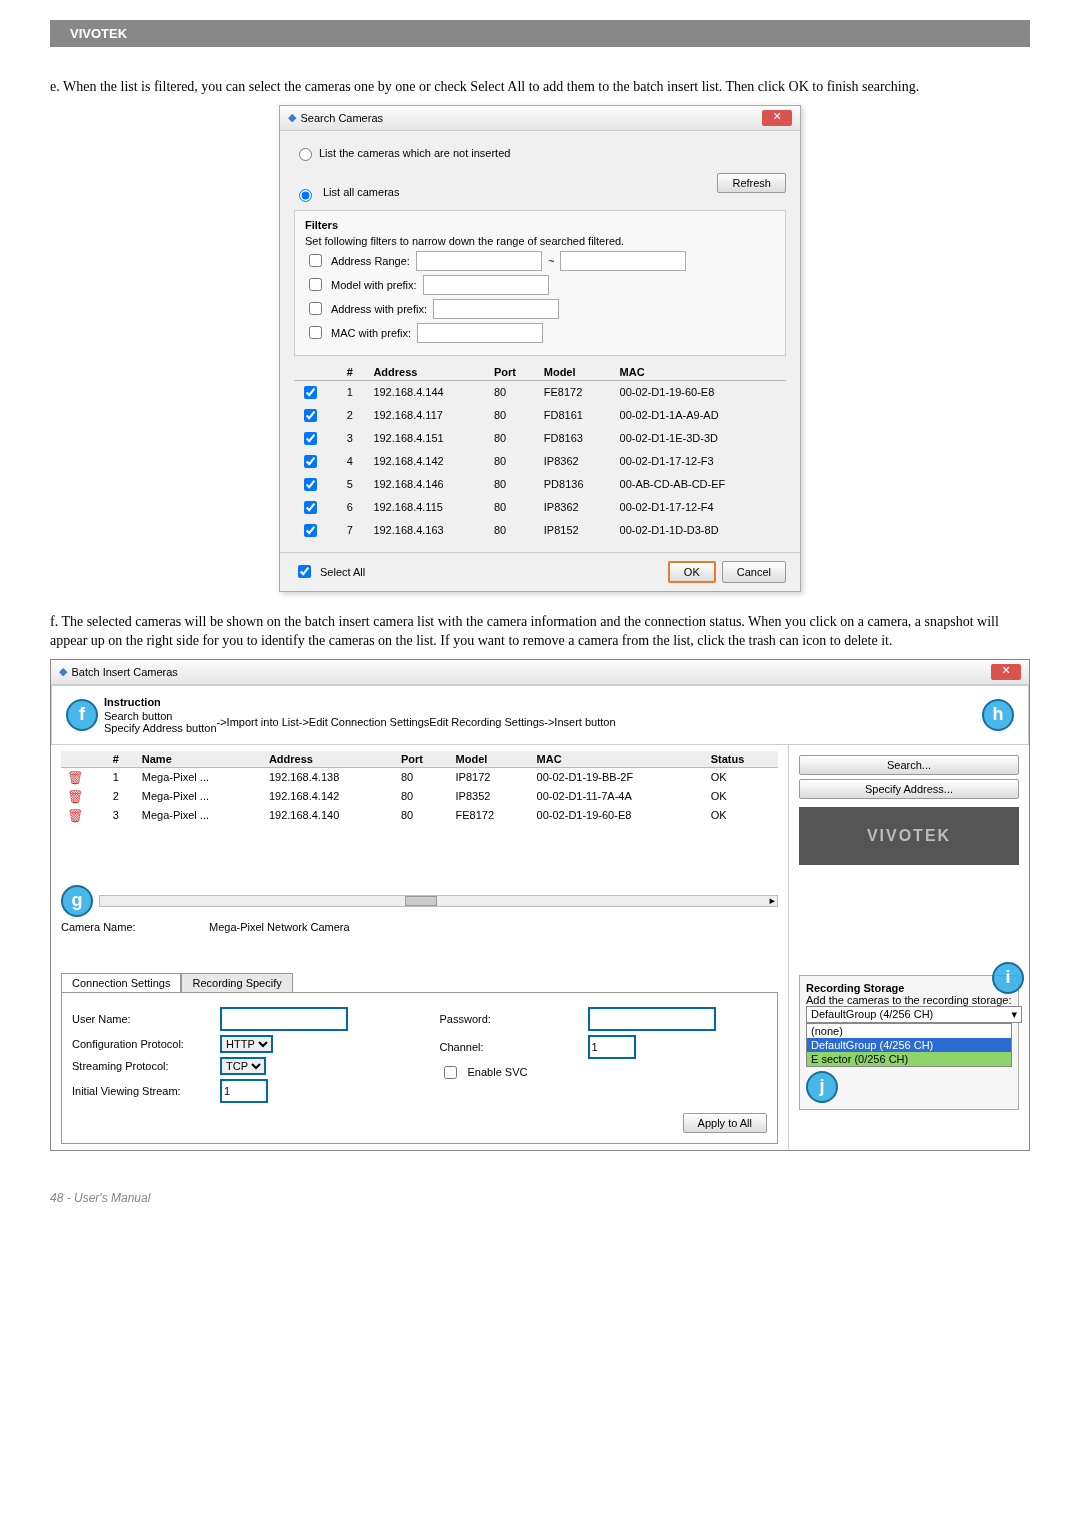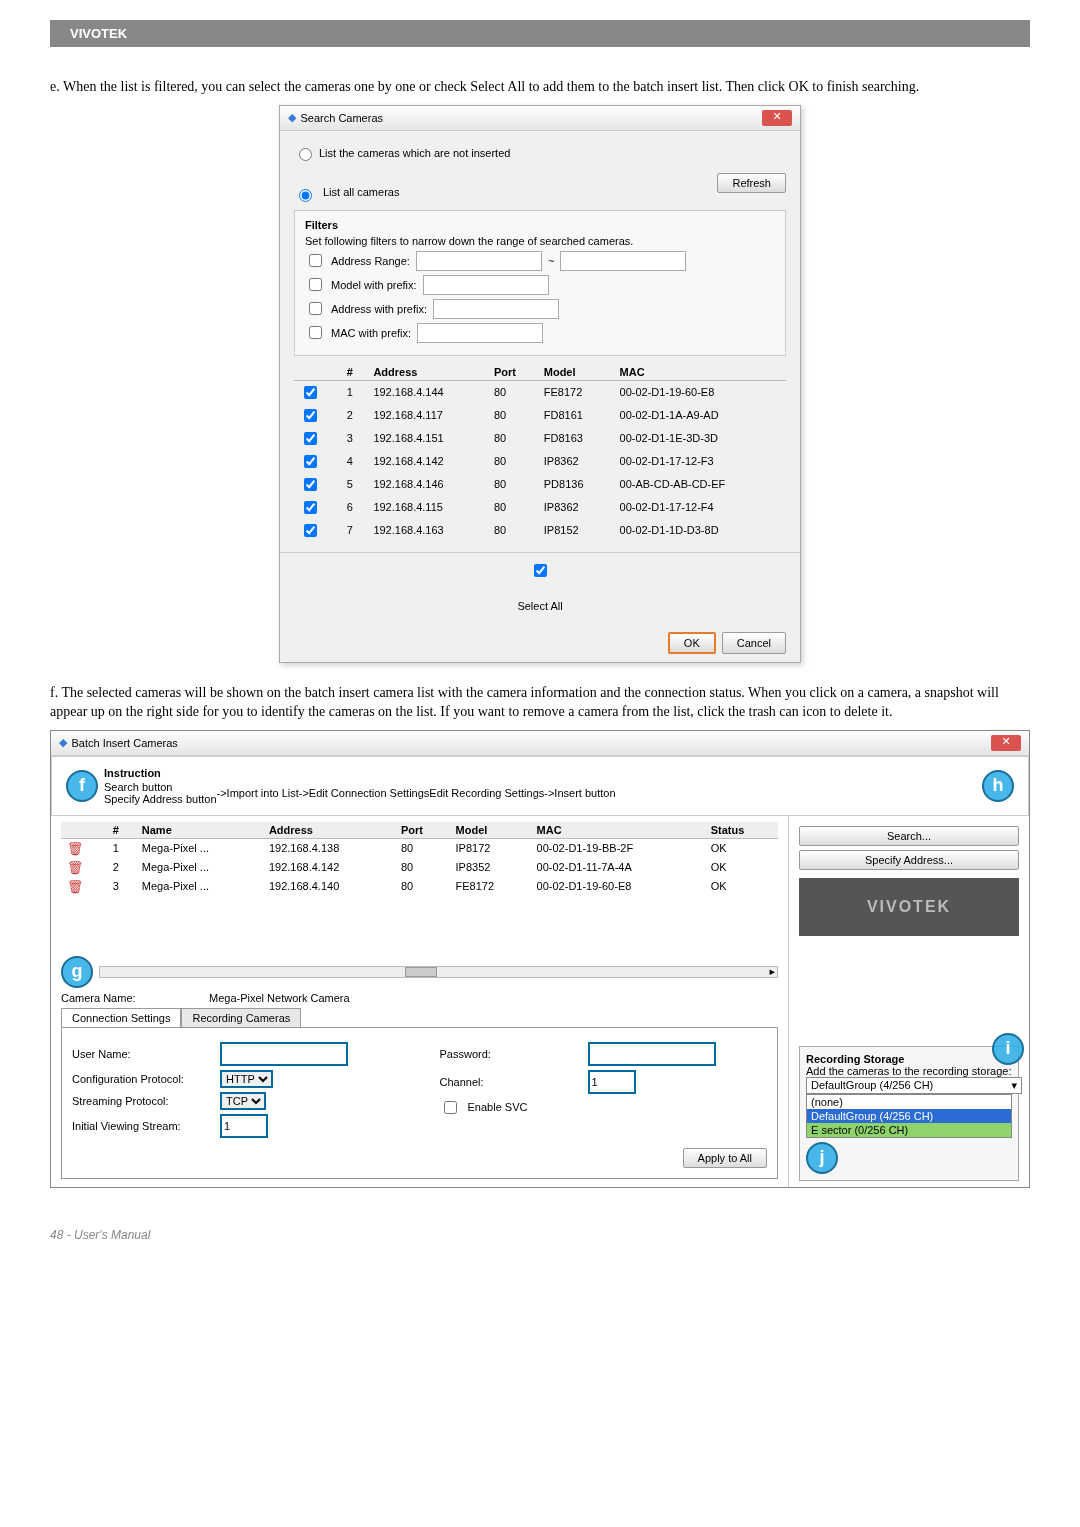--- a/index.html
+++ b/index.html
@@ -87,24 +87,23 @@
   font-size: 11px;
 }
 .cam-table th, .cam-table td {
   text-align: left;
   padding: 2px 6px;
 }
 .cam-table th { border-bottom:1px solid #bbb; }
 .dialog-footer {
   display:flex;
   align-items:center;
-  gap:20px;
+  gap:6px;
   padding: 8px 14px;
   border-top:1px solid #ccc;
-  flex-direction:column;
 }
 .dialog-footer .right { margin-left:auto; display:flex; gap:6px;}
 .ok-btn { border:2px solid #e87a2a; }
 
 .batch {
   border:1px solid #888;
   margin: 0 0 30px 0;
   font-size:11px;
 }
 .instruction-row {
@@ -178,20 +177,21 @@
   gap:0;
   margin-top:4px;
 }
 .tab {
   border:1px solid #999;
   border-bottom:none;
   padding:3px 10px;
   background:#e8e8e8;
   font-size:11px;
   cursor:pointer;
+  margin-top:36px;
 }
 .tab.active { background:#fff; font-weight:normal; }
 .side-btn {
   display:block;
   width:100%;
   margin:4px 0;
 }
 .vivotek-logo {
   background:#555;
   color:#bbb;
@@ -253,21 +253,21 @@
         <div class="radio-row" style="justify-content:space-between;">
           <span style="display:flex;align-items:flex-start;gap:8px;margin-top:21px;">
             <input type="radio" checked="" style="">
             <span>List all cameras</span>
           </span>
           <button class="btn">Refresh</button>
         </div>
 
         <div class="filters-box">
           <div class="filters-title">Filters</div>
-          <div>Set following filters to narrow down the range of searched cameras.</div>
+          <div>Set following filters to narrow down the range of searched filtered.</div>
           <div class="filter-row">
             <input type="checkbox" style="">
             <span>Address Range:</span>
             <input type="text" style="">
             <span>~</span>
             <input type="text" style="">
           </div>
           <div class="filter-row">
             <input type="checkbox" style="">
             <span>Model with prefix:</span>
@@ -456,21 +456,21 @@
               <span style="position:absolute;right:2px;top:-2px;">▸</span>
             </div>
         </div>
 
         <div class="form-row">
           <label>Camera Name:</label>
           <span>Mega-Pixel Network Camera</span>
         </div>
         <div class="tabs">
           <div class="tab active">Connection Settings</div>
-          <div class="tab">Recording Cameras</div>
+          <div class="tab">Recording Specify</div>
         </div>
         <div style="border:1px solid #999;padding:10px;">
           <div style="display:flex;gap:40px;">
             <div style="flex:1;">
               <div class="form-row">
                   <label>User Name:</label>
                   <input type="text" style="width: 120px;">
                 </div>
               <div class="form-row">
                   <label>Configuration Protocol:</label>

